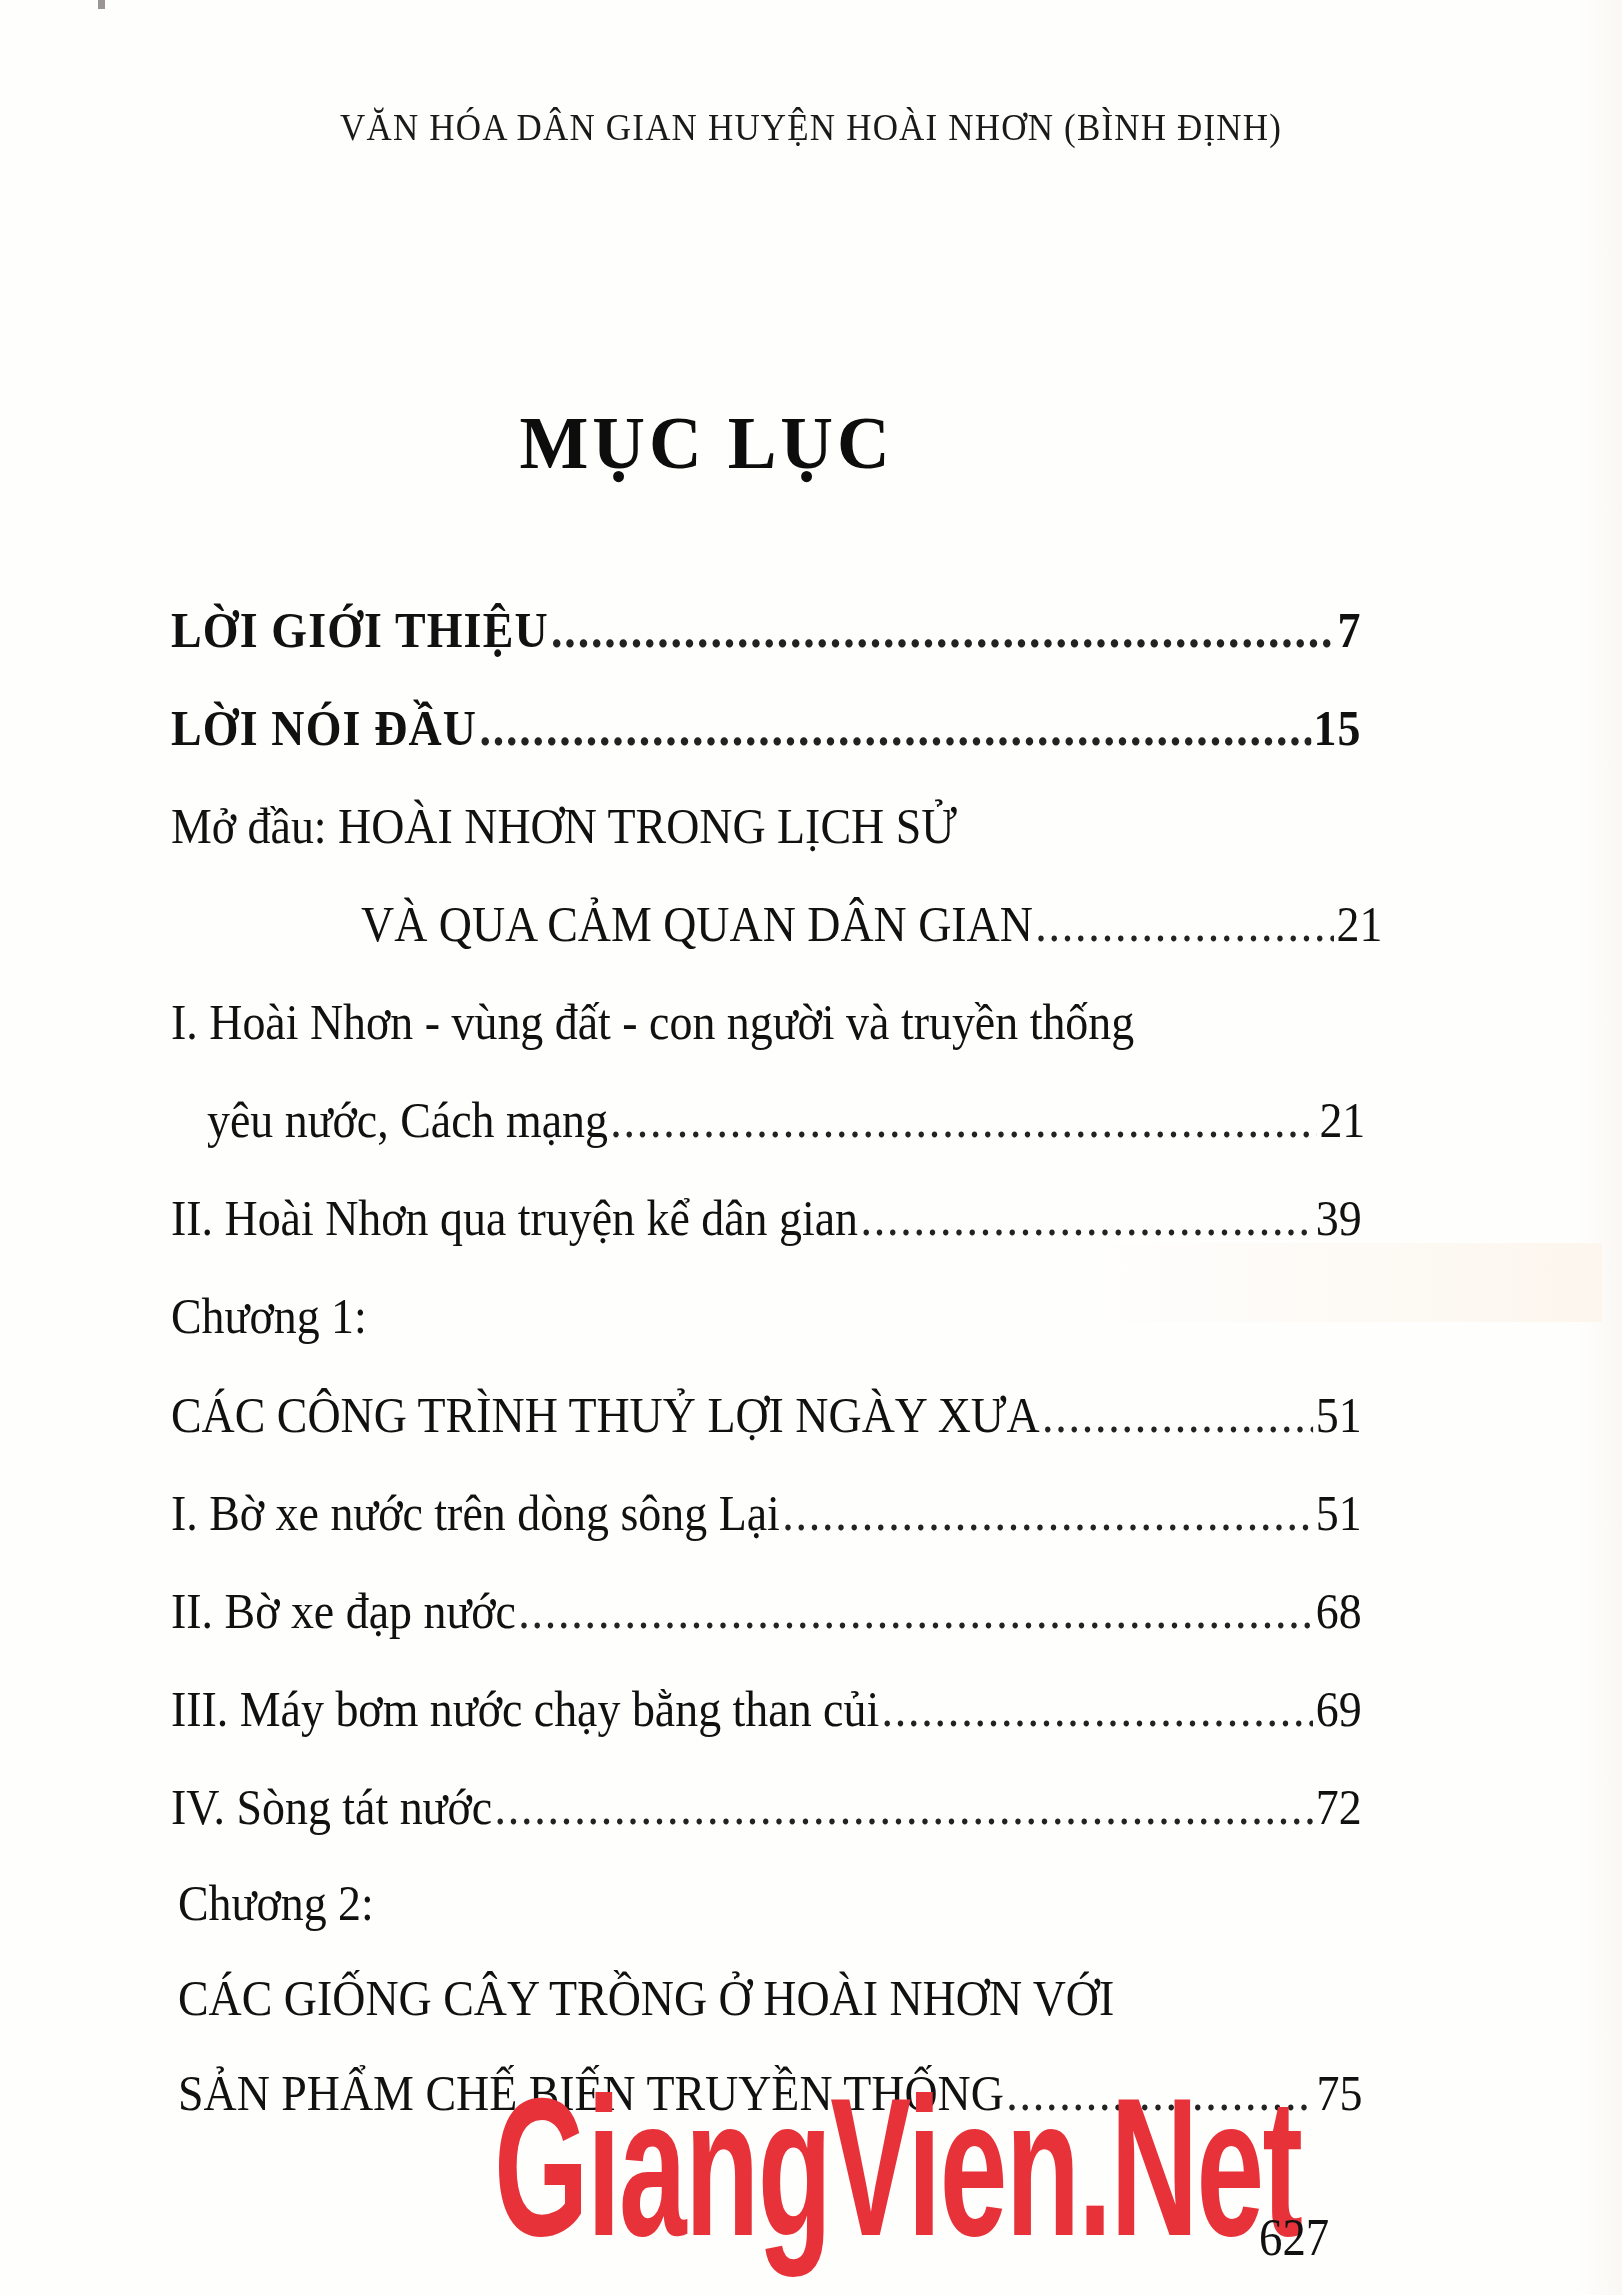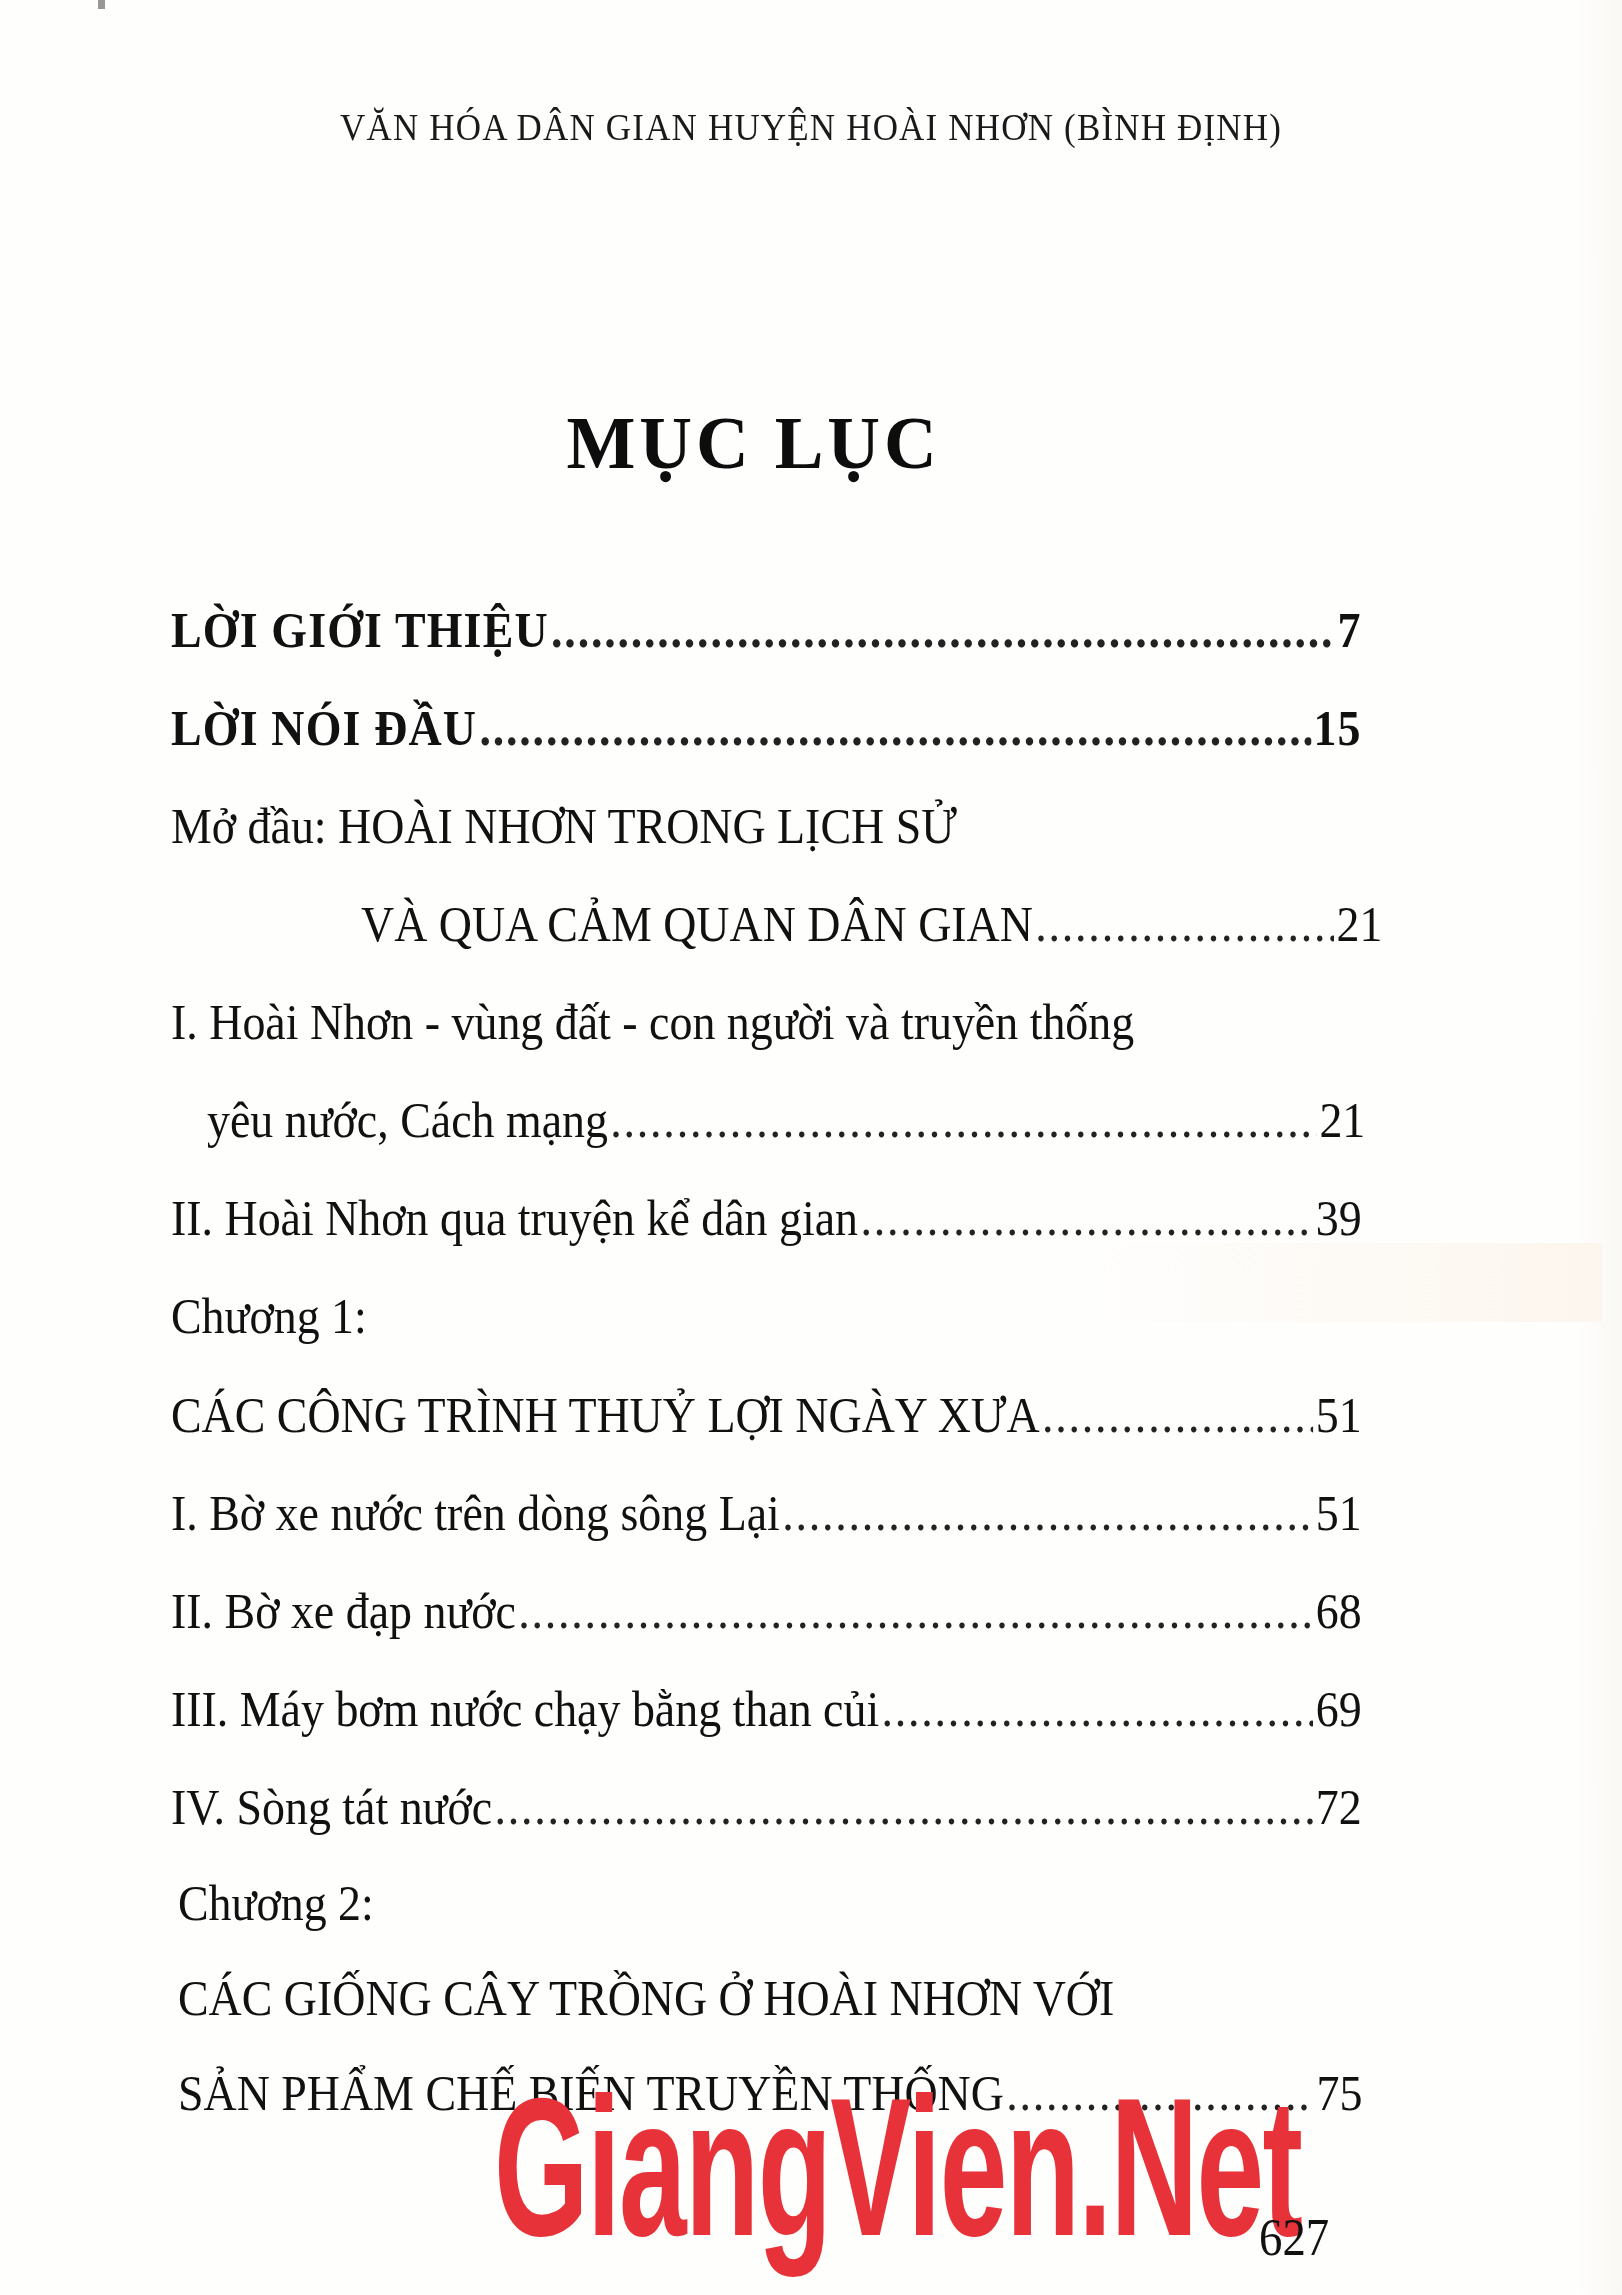--- a/index.html
+++ b/index.html
@@ -55,21 +55,20 @@
   .page-title {
     position: absolute;
     left: 0;
     width: 1413px;
     top: 402px;
     text-align: center;
     font-size: 73px;
     font-weight: bold;
     letter-spacing: 3.9px;
     color: #0d0d0d;
-    padding-left: 47px;
   }
   .toc {
     position: absolute;
     left: 171px;
     top: 0;
     width: 1191px;
   }
   .toc-row {
     position: absolute;
     left: 0;

